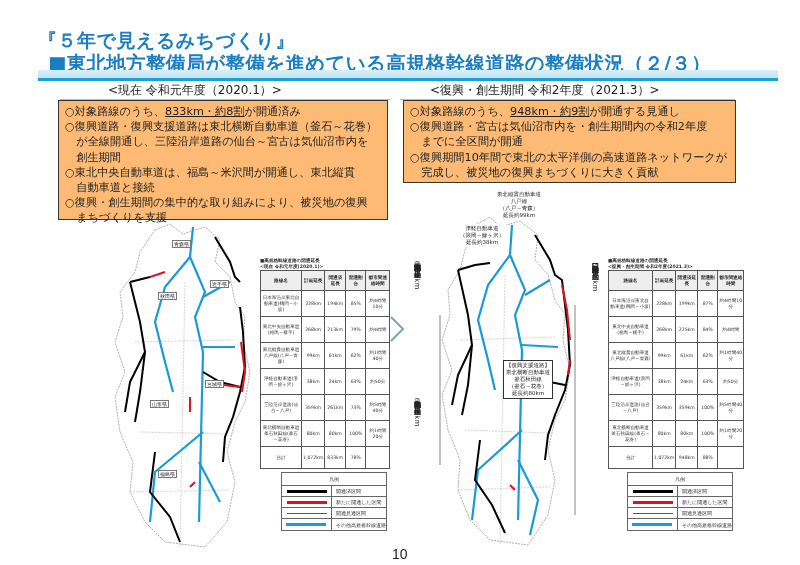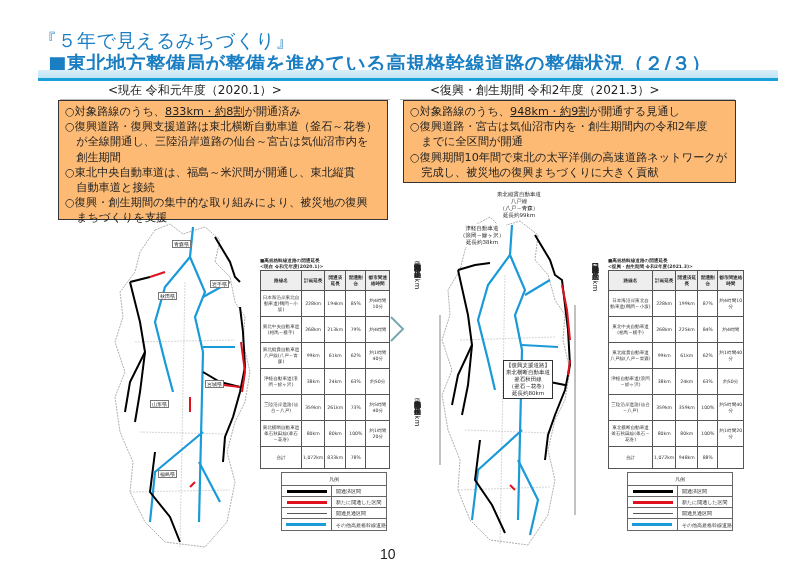--- a/index.html
+++ b/index.html
@@ -1,17 +1,17 @@
 <!DOCTYPE html>
 <html><head>
 <meta charset="utf-8">
 <style>
 *{box-sizing:border-box;margin:0;padding:0}
 body{width:800px;height:565px;background:#fff;font-family:"DejaVu Sans",sans-serif;position:relative;overflow:hidden;color:#222}
-.title1{position:absolute;left:38px;top:28px;font-size:19px;font-weight:normal;color:#1a7ec3;letter-spacing:0.5px}
+.title1{position:absolute;left:38px;top:28px;font-size:19px;font-weight:bold;color:#1a7ec3;letter-spacing:0.5px}
 .title2{position:absolute;left:48px;top:50px;font-size:19.5px;font-weight:bold;color:#1a7ec3;letter-spacing:0.3px;white-space:nowrap}
 .band{position:absolute;left:38px;top:70px;width:740px;height:8px;background:linear-gradient(#d8eef8,#bfe4f4)}
 .bandline{position:absolute;left:38px;top:78px;width:740px;height:3px;background:#1aa0d8}
 .sub{position:absolute;top:82px;font-size:12px;color:#222;white-space:nowrap}
 .subline{position:absolute;top:99px;height:1px;background:#bbb}
 .box{position:absolute;border:1.5px solid #333;background:#fdba74;font-size:11.2px;line-height:15.2px;padding:3px 6px}
 .box p{white-space:nowrap}
 .u{text-decoration:underline}
 .map{position:absolute}
 .tbl{position:absolute;font-size:4.6px;color:#333}
@@ -21,21 +21,21 @@
 .tbl th{background:#eee;font-weight:bold;height:20px}
 .tbl td{height:26px}
 .tbl tr.total td{height:22px}
 .legend{position:absolute;border:1px solid #666;font-size:5px;color:#333;background:#fff}
 .legend .lh{text-align:center;border-bottom:1px solid #666;height:13px;line-height:13px}
 .legend .lr{display:flex;height:11px;border-bottom:1px solid #666;align-items:center}
 .legend .lr:last-child{border-bottom:none}
 .legend .sw{width:50px;height:11px;border-right:1px solid #666;display:flex;align-items:center;justify-content:center}
 .legend .sw span{display:block;width:40px}
 .legend .lt{padding-left:4px;white-space:nowrap}
-.pageno{position:absolute;left:380px;top:546px;font-size:14px;font-family:"Liberation Sans",sans-serif}
+.pageno{position:absolute;left:392px;top:546px;font-size:14px;font-family:"Liberation Sans",sans-serif}
 .arrow{position:absolute;left:388px;top:315px}
 .vlabel{position:absolute;font-size:7px;writing-mode:vertical-rl;color:#222;white-space:nowrap}
 .callout{position:absolute;font-size:5.5px;text-align:center;line-height:7px;background:#fff;border:1px solid #333;padding:1px 2px}
 .pref{position:absolute;font-size:5px;border:1px solid #777;padding:0 1px;background:#fff;white-space:nowrap}
 </style>
 </head>
 <body>
 
 <div class="title1">『５年で見えるみちづくり』</div>
 <div class="title2">■東北地方整備局が整備を進めている高規格幹線道路の整備状況（２/３）</div>

